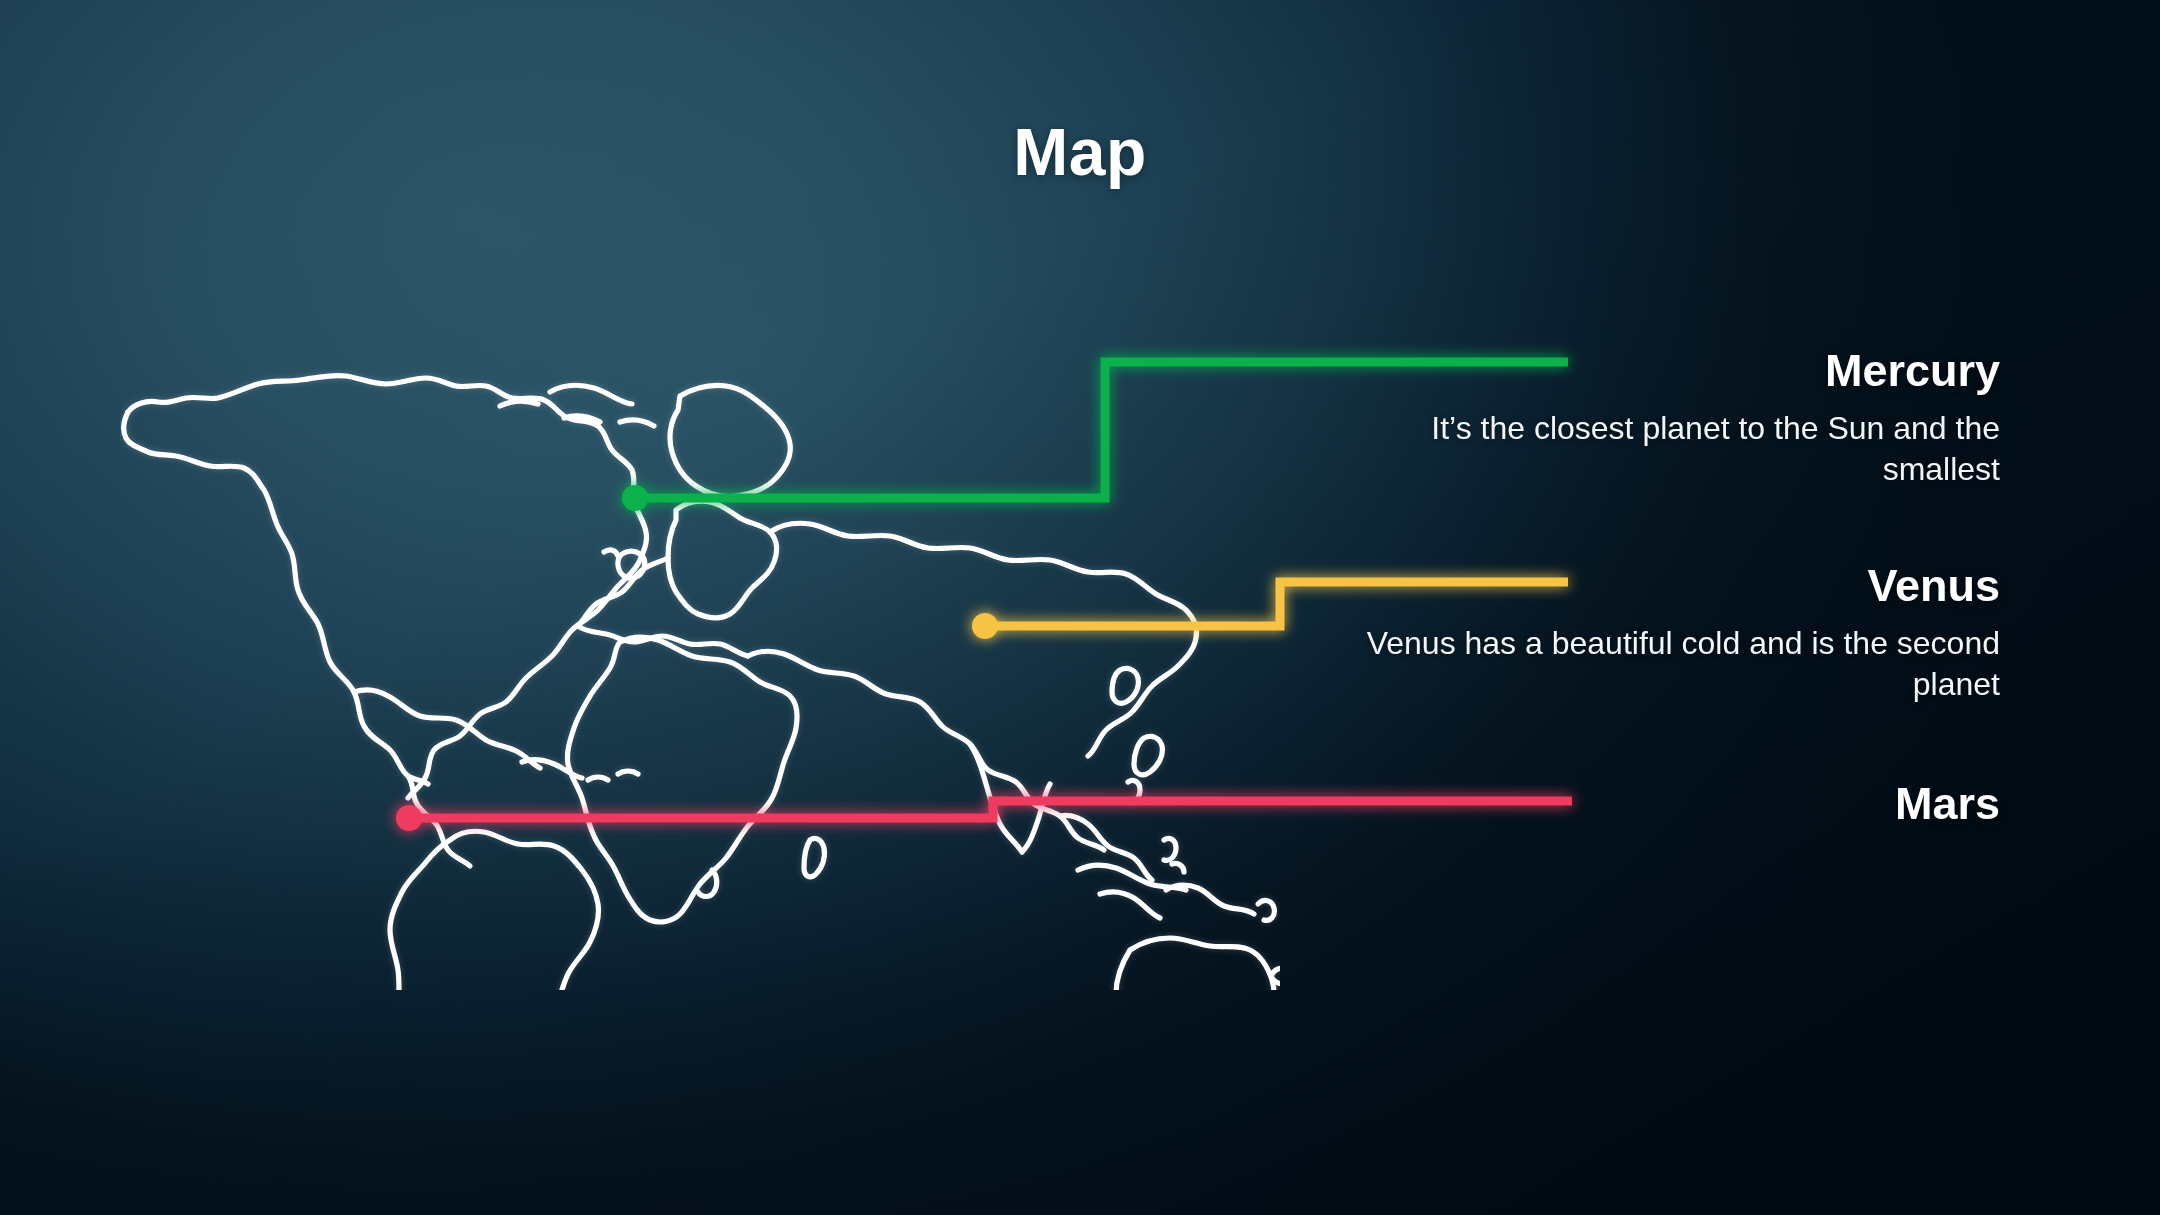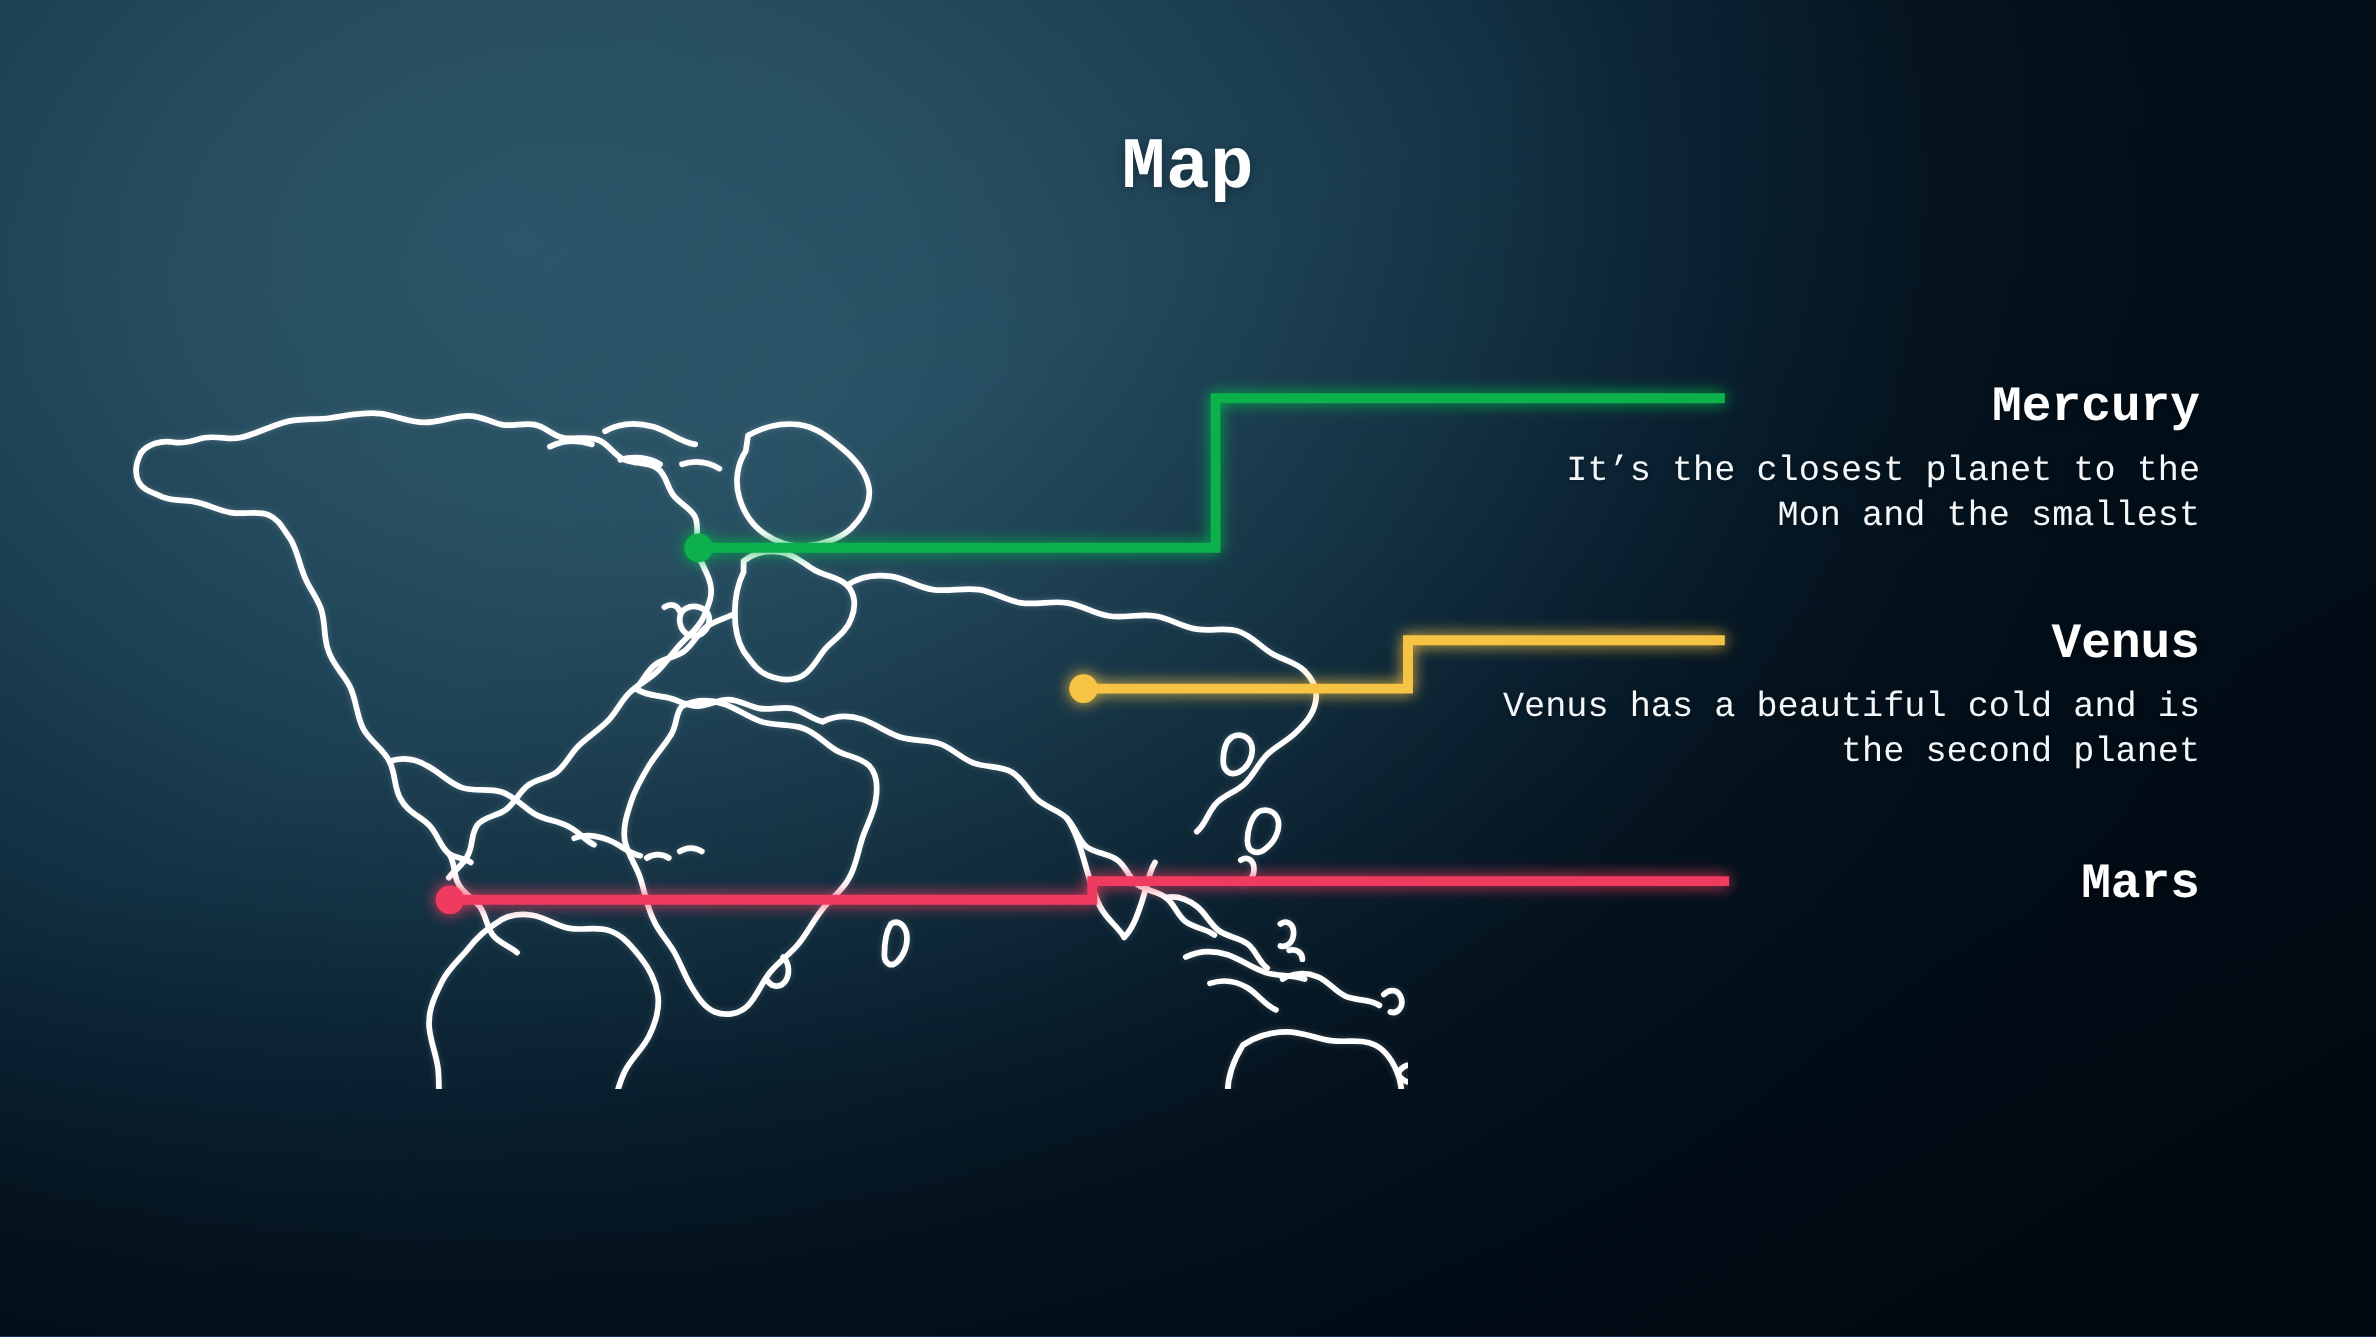--- a/index.html
+++ b/index.html
@@ -5,22 +5,22 @@
   html, body {
     margin: 0;
     padding: 0;
     background: #000;
   }
   #slide {
     position: relative;
     width: 2160px;
     height: 1215px;
     overflow: hidden;
-    font-family: Liberation Mono, monospace;
-    background-color: #3b82f6;
+    font-family: Liberation Sans, sans-serif;
+    background-color: #0369a1;
   }
   
   .bg-base {
     position: absolute;
     inset: 0;
     background:
       radial-gradient(ellipse 1500px 1100px at 22% 18%, #2b5366 0%, #274c5f 22%, #1c3e51 42%, #123142 58%, #0a2132 72%, #05141f 86%, #02101a 100%);
   }
   .bg-vignette {
     position: absolute;
@@ -285,21 +285,21 @@
       </g>
       <g filter="url(#glowG)">
         <path id="p-mars" class="conn-line" d="M409,818 L993,818 L993,801 L1572,801" stroke="#ef3b5e"></path>
         <circle id="m-mars" r="13" cx="409" cy="818" fill="#ef3b5e"></circle>
       </g>
     </svg>
   </div>
 
   <div class="panel" id="panel-mercury">
     <div class="ptitle">Mercury</div>
-    <div class="pbody">It’s the closest planet to the Mon and the smallest</div>
+    <div class="pbody">It’s the closest planet to the Sun and the smallest</div>
   </div>
 
   <div class="panel" id="panel-venus">
     <div class="ptitle">Venus</div>
     <div class="pbody">Venus has a beautiful cold and is the second planet</div>
   </div>
 
   <div class="panel" id="panel-mars">
     <div class="ptitle">Mars</div>
   </div>

